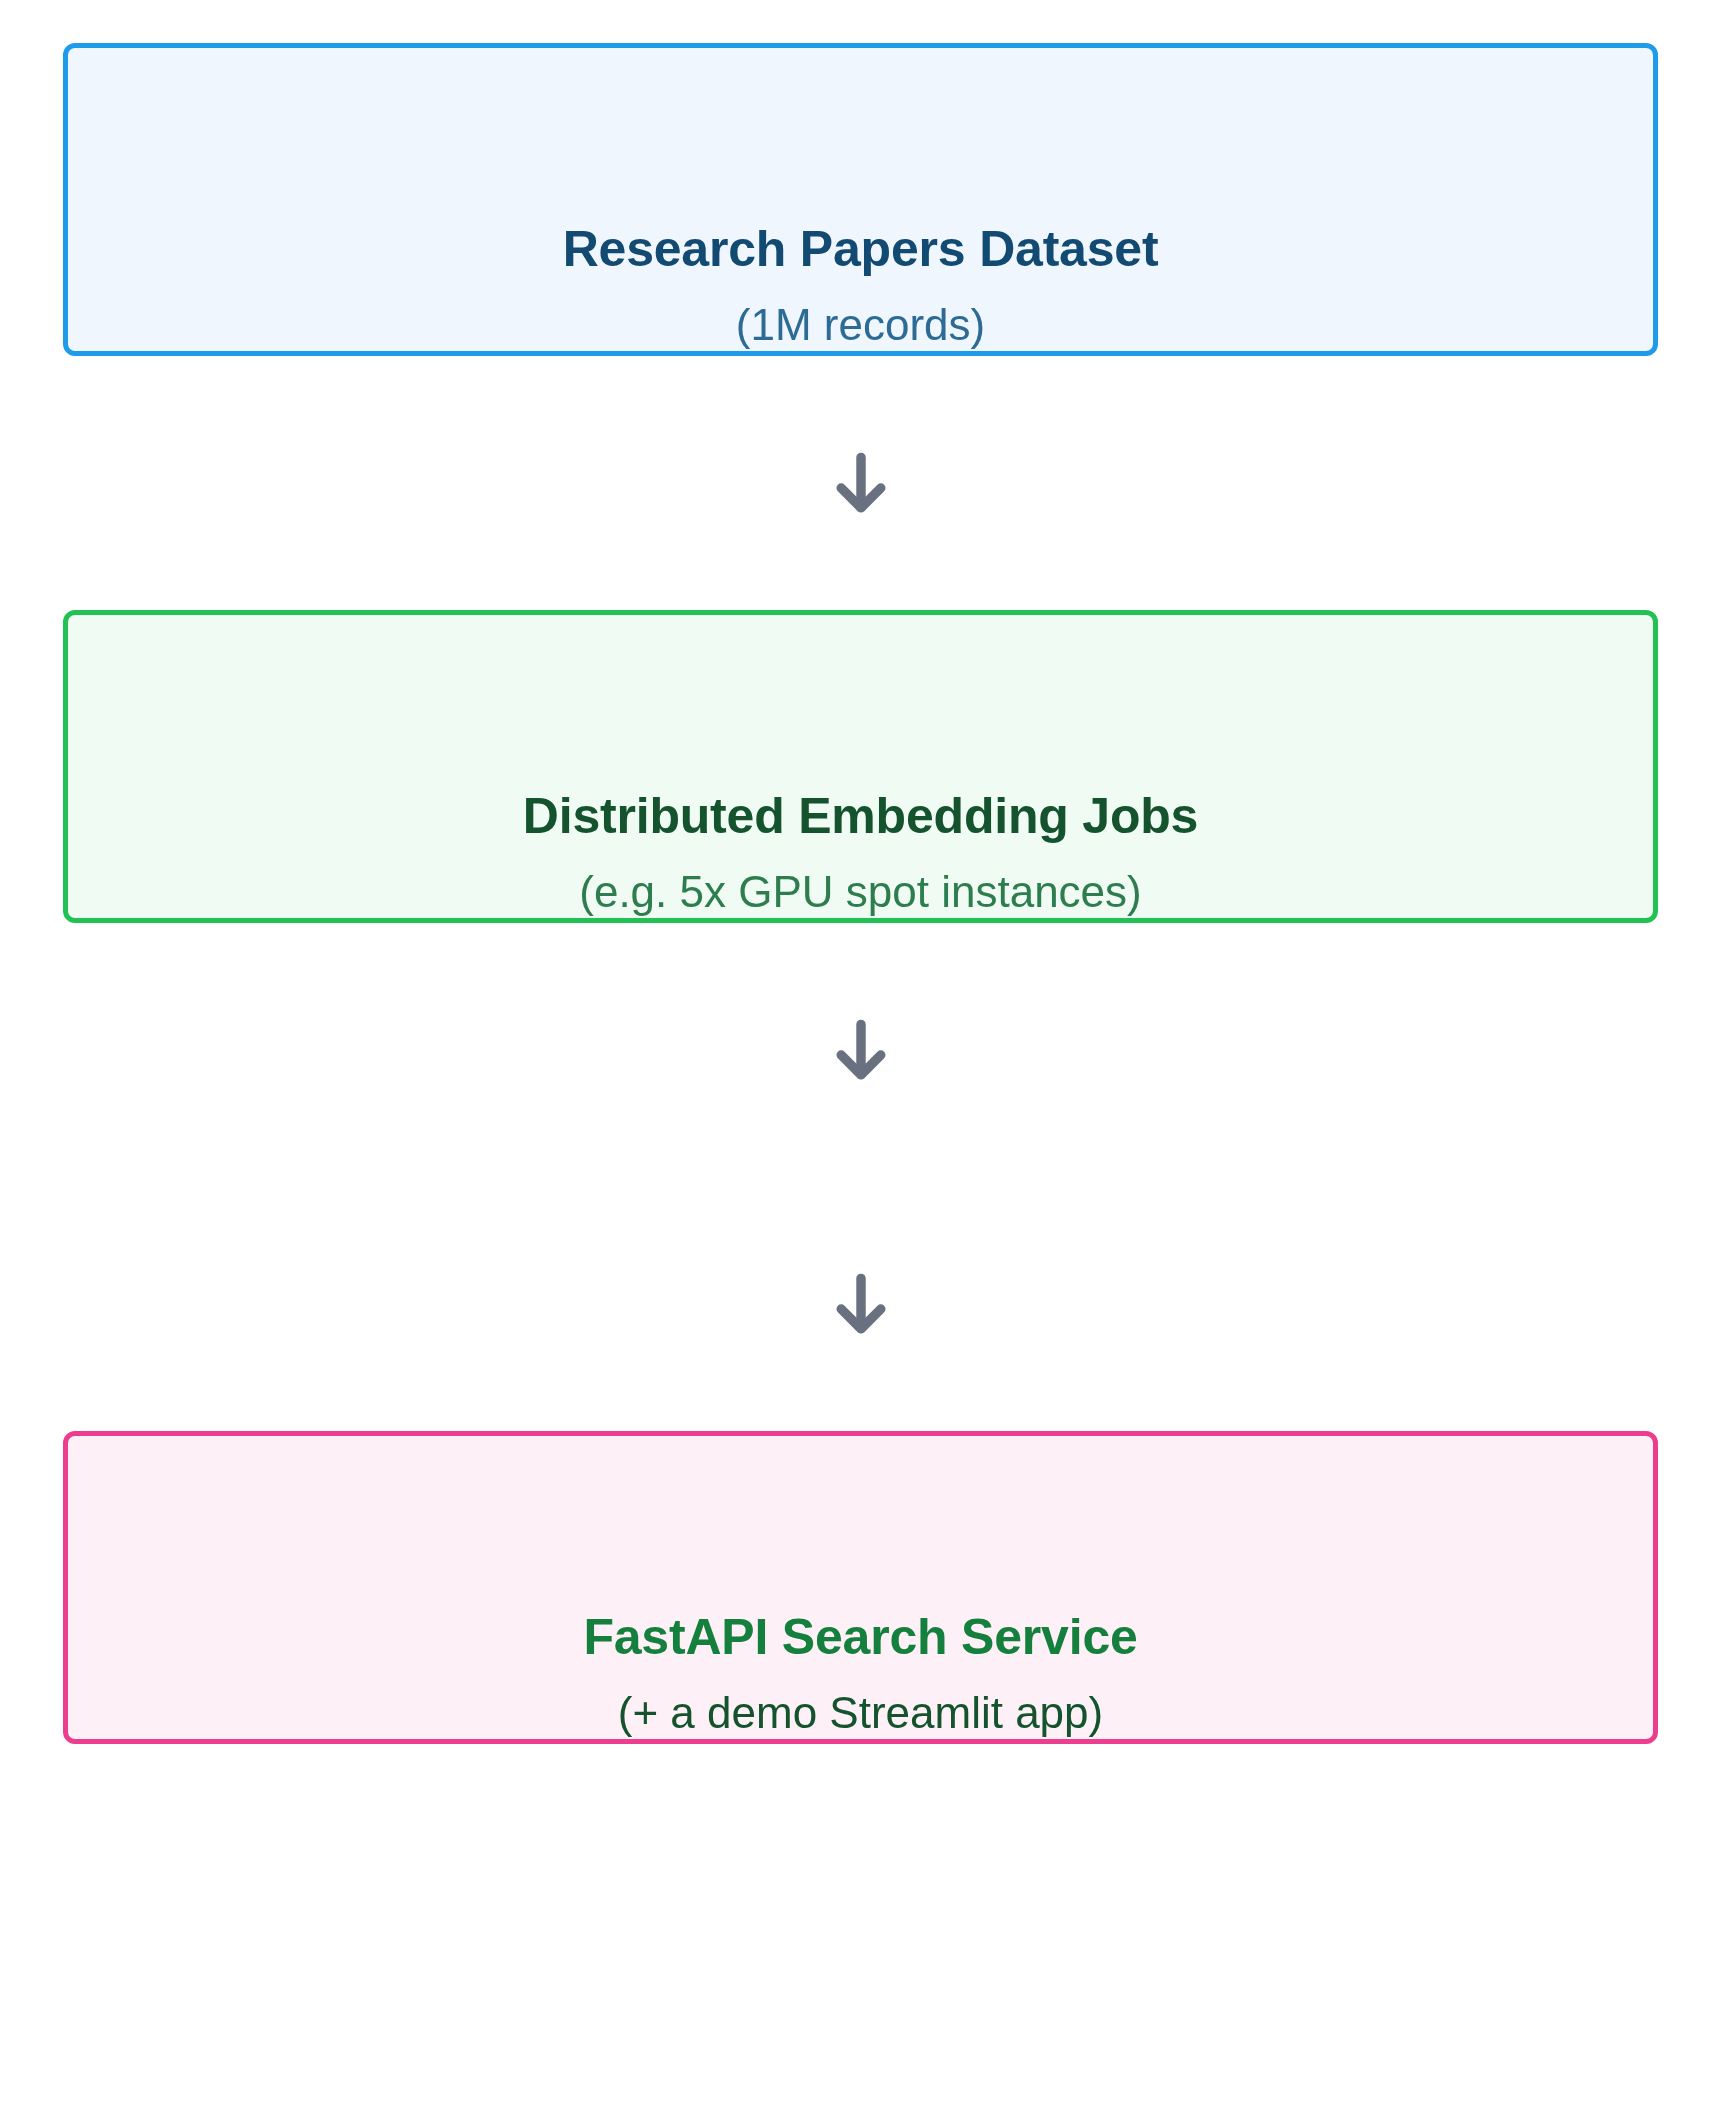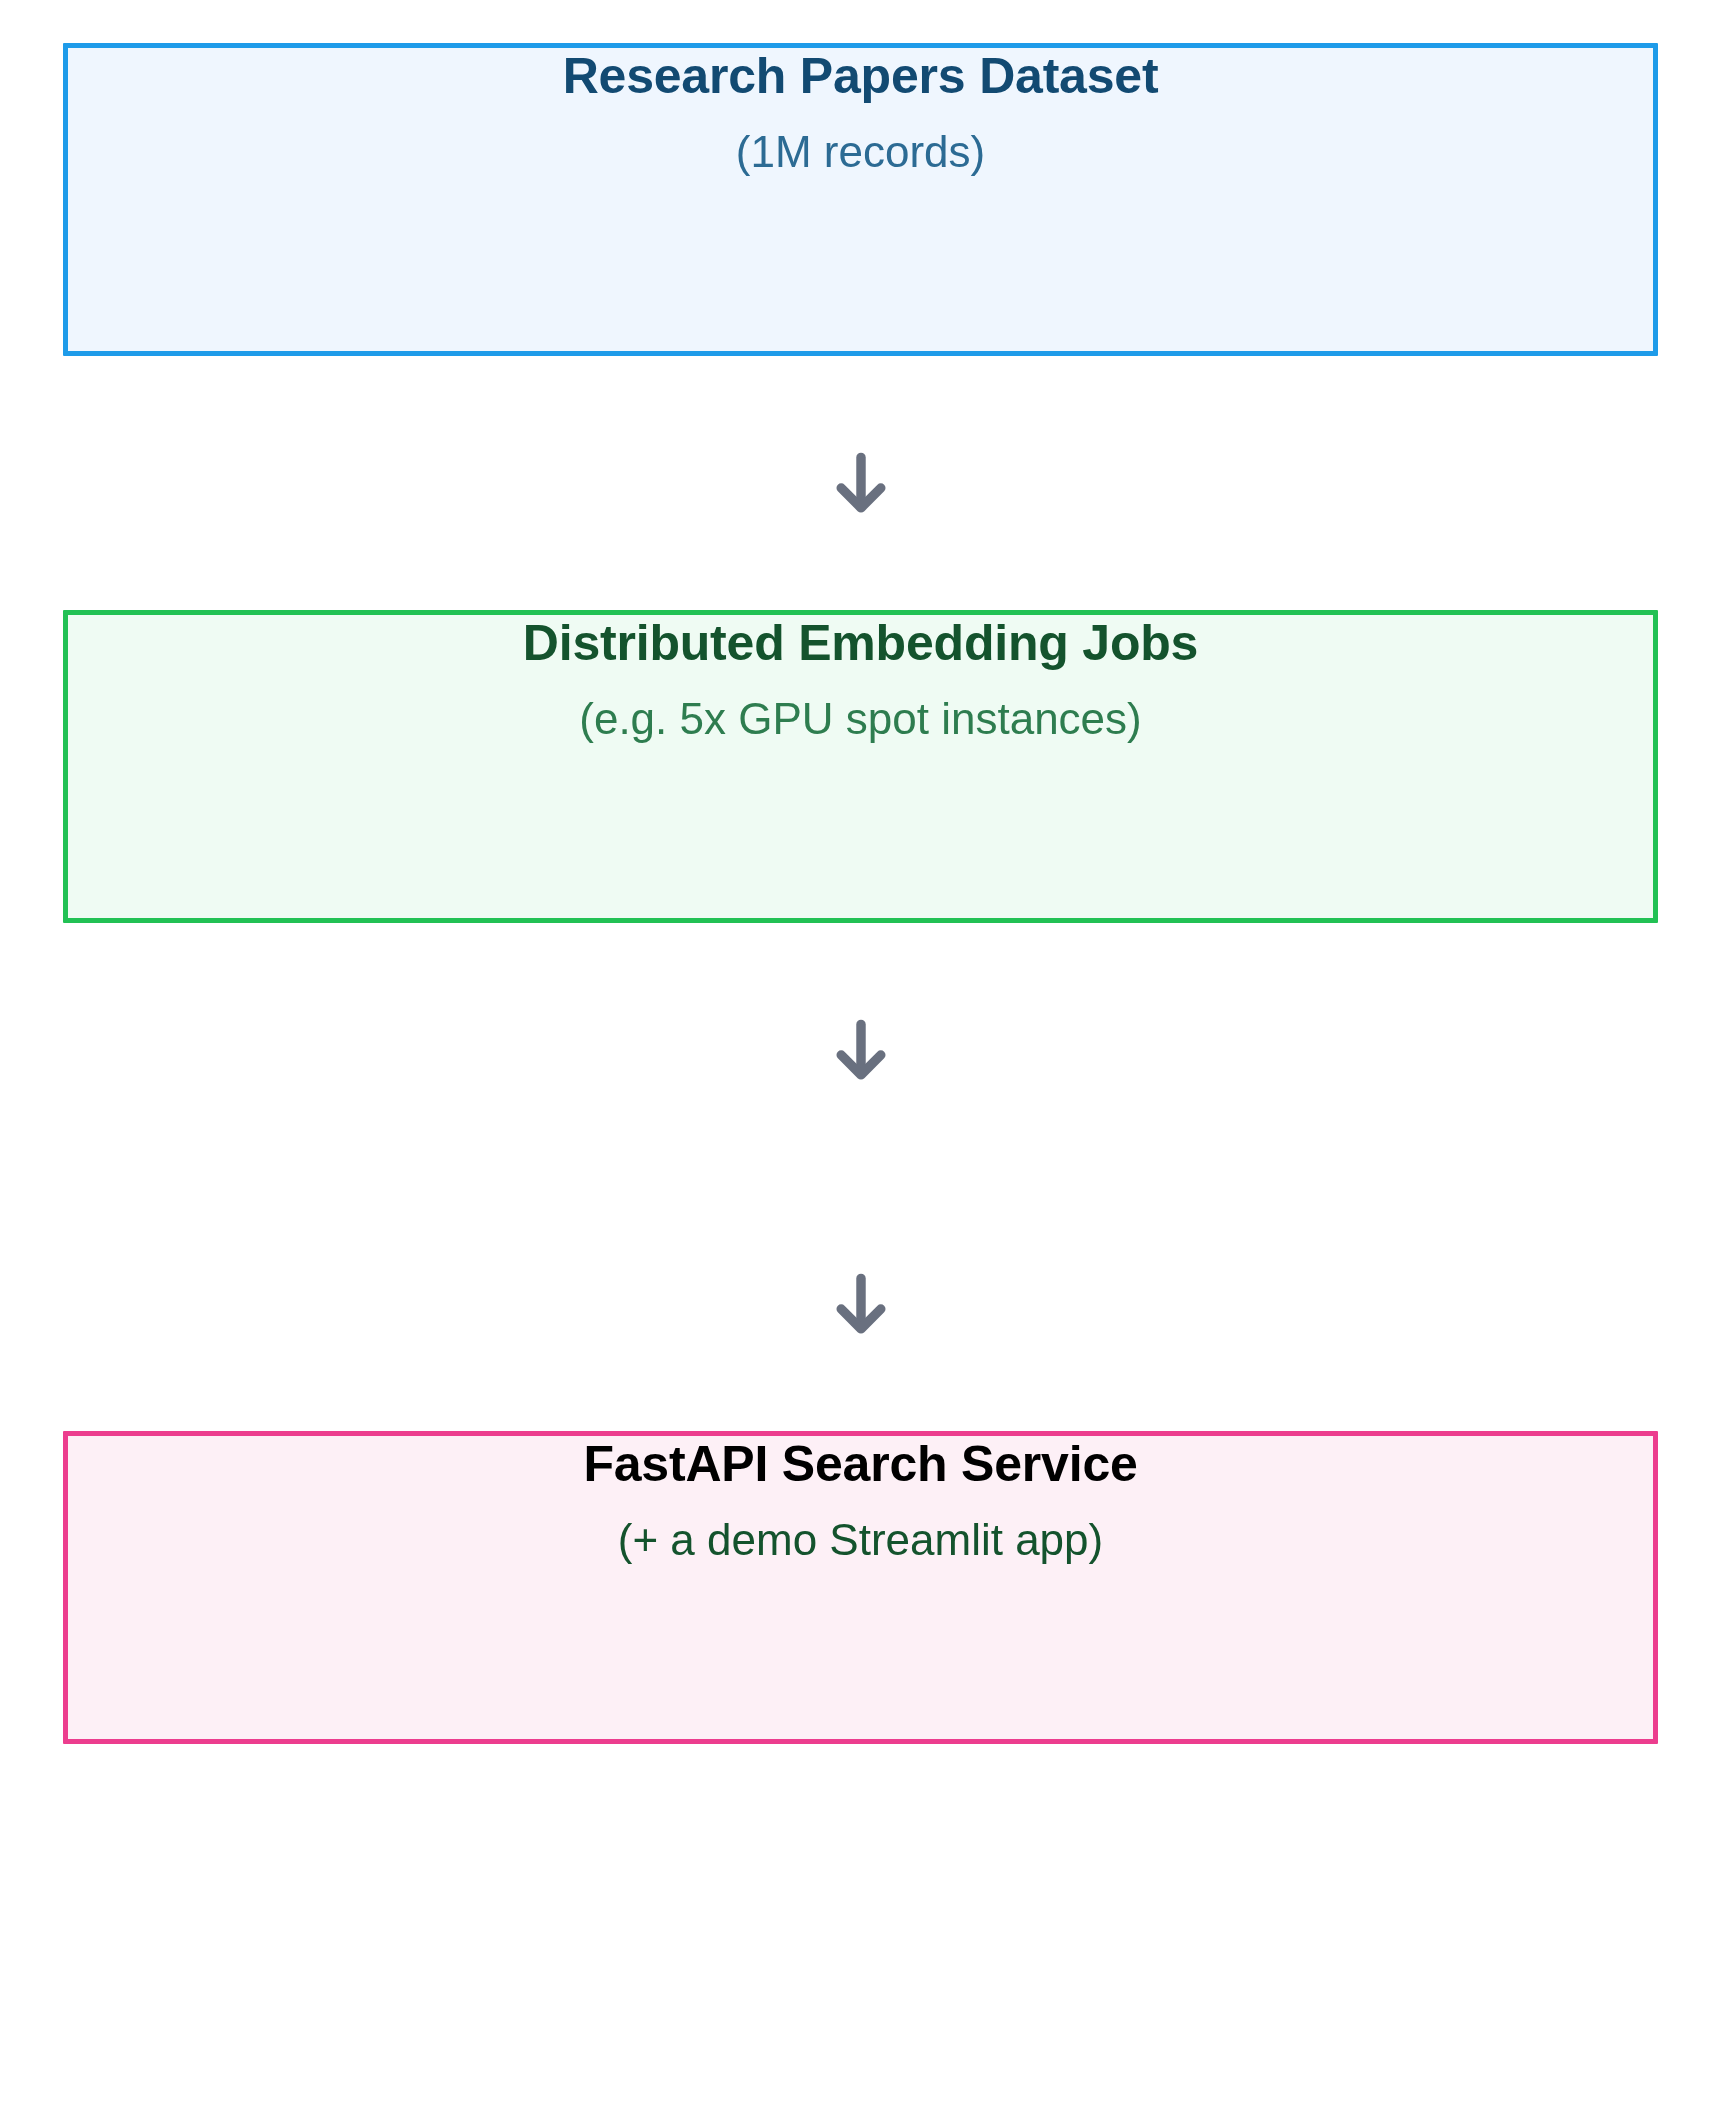--- a/index.html
+++ b/index.html
@@ -33,25 +33,25 @@
     align-items: stretch;
   }
 
   
   .flow-node {
     box-sizing: border-box;
     width: 100%;
     height: 313px;
     border-style: solid;
     border-width: 5px;
-    border-radius: 1px;
+    border-radius: 12px;
     display: flex;
     flex-direction: column;
     align-items: center;
-    justify-content: flex-start;
+    justify-content: flex-end;
     text-align: center;
   }
 
   .node-title {
     font-weight: bold;
     font-size: 50px;
     line-height: 1.15;
     letter-spacing: -0.2px;
     margin: 0 0 21.6px 0;
     white-space: nowrap;
@@ -85,21 +85,21 @@
     border-color: #F5A011;
     border-width: 5.4px;
   }
   .node-redis .node-title    { color: #973F12; }
   .node-redis .node-subtitle { color: #A9692C; }
 
   .node-api {
     background: #FDF0F6;
     border-color: #EC3D8E;
   }
-  .node-api .node-title    { color: #000000; }
+  .node-api .node-title    { color: #15803d; }
   .node-api .node-subtitle { color: #14532d; }
 
   
   .flow-connector {
     height: 254px;
     display: flex;
     align-items: center;
     justify-content: center;
   }
 

